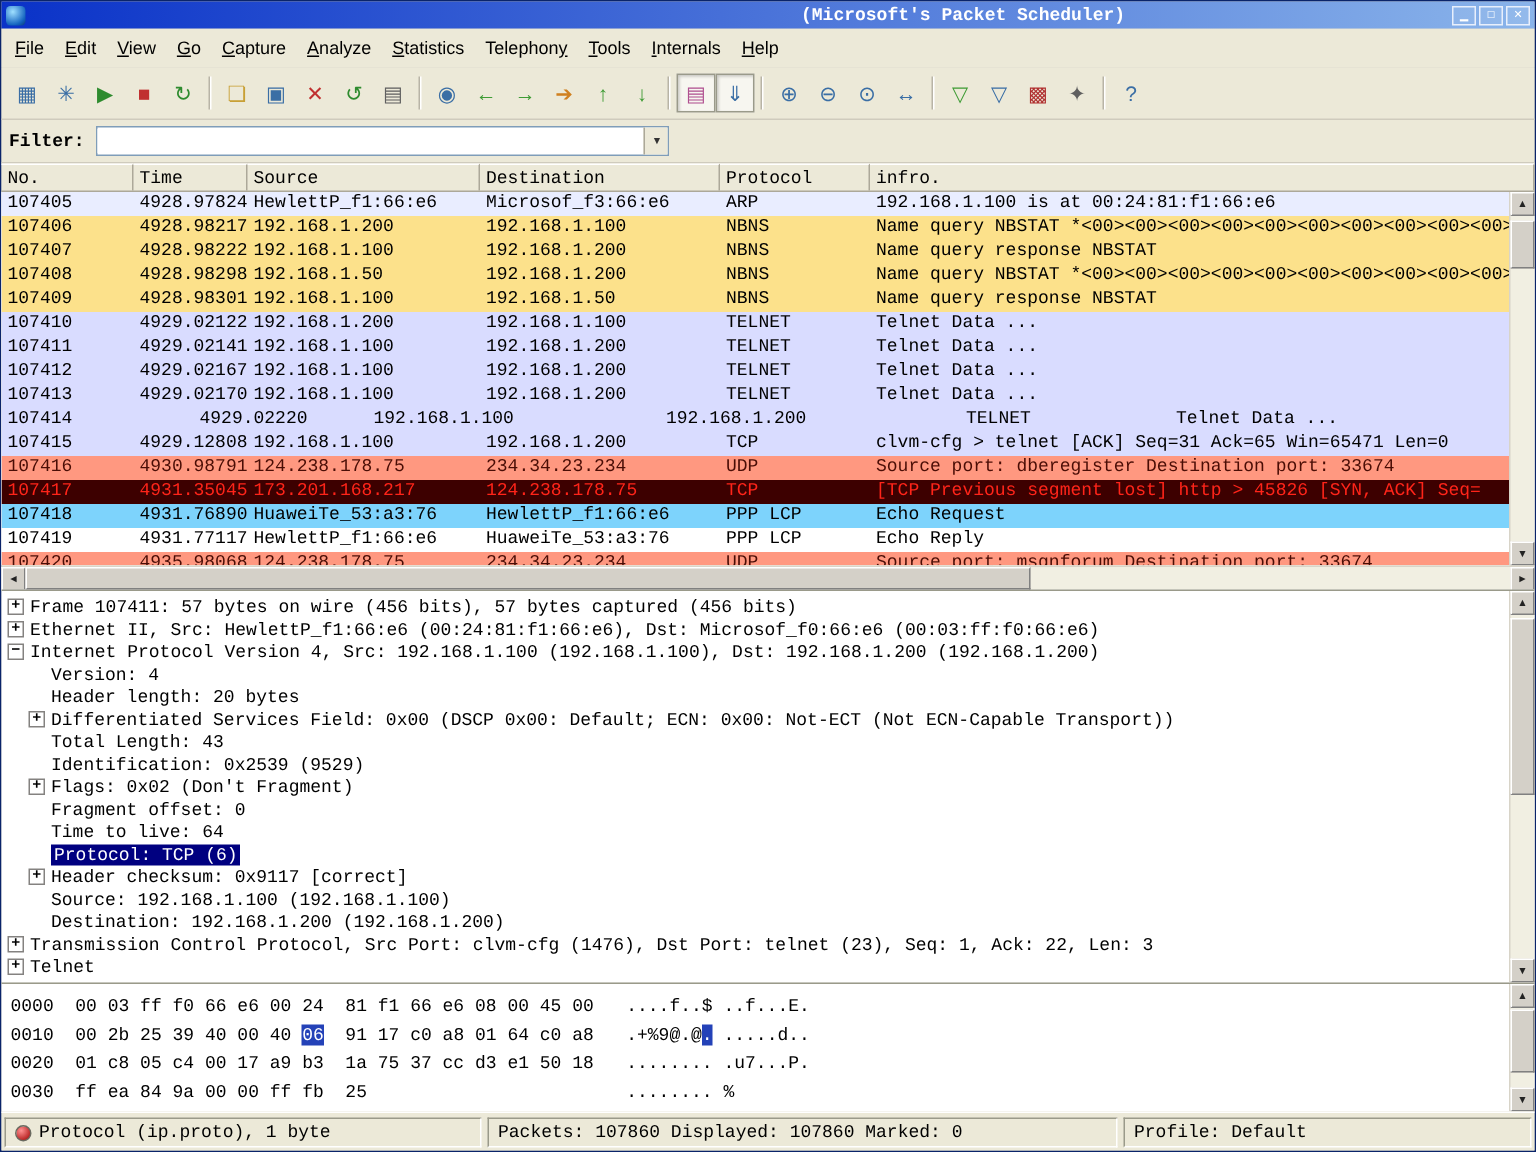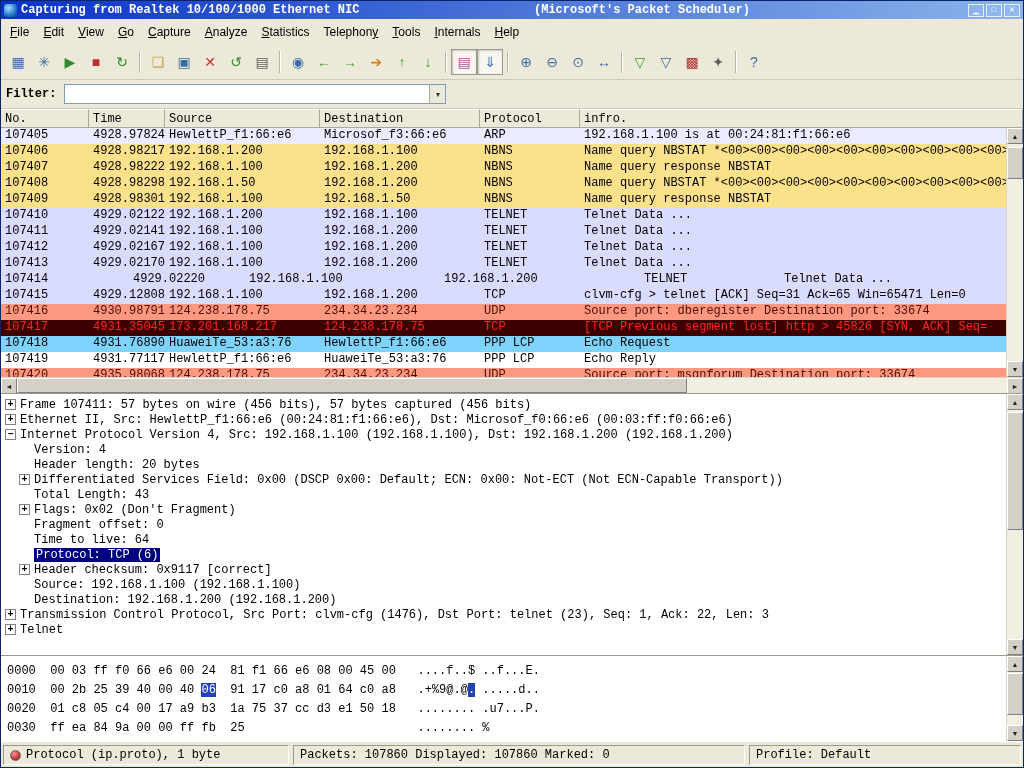--- a/index.html
+++ b/index.html
@@ -81,34 +81,33 @@
   
   .hex-area{height:86px;flex:none;display:flex;background:#fff;border-top:1px solid #9a9a8a;}
   .hex-rows{flex:1;overflow:hidden;padding:6px 0 0 6px;font:12px/19px "Liberation Mono",monospace;white-space:pre;min-width:0;}
   .hex-hl{background:var(--hex-hl-bg);color:#fff;}
 
   
   .status-bar{flex:1;display:flex;background:#ece9d8;border-top:1px solid #fff;padding:3px 2px 2px 2px;gap:4px;
     font:12px "Liberation Mono",monospace;overflow:hidden;}
   .status-sec{border:1px solid;border-color:#9a9a8a #fff #fff #9a9a8a;padding:1px 6px;display:flex;
     align-items:center;white-space:nowrap;overflow:hidden;gap:5px;}
-  .sec-left{width:286px;flex:none;}
+  .sec-left{width:318px;flex:none;}
   .sec-mid{flex:1;min-width:0;}
   .sec-right{width:272px;flex:none;}
   .led{width:11px;height:11px;border-radius:50%;flex:none;
     background:radial-gradient(circle at 35% 30%,#ff9090,#a00000);border:1px solid #6a6a60;}
 </style>
 </head>
 <body>
 
 <div class="window">
 
   <div class="title-bar" style="background: linear-gradient(to right, rgb(10, 50, 200), rgb(138, 180, 234));">
     <div class="app-icon"></div>
-    <span class="title-left">Capturing from Realtek 10/100/1000 Ethernet NIC</span>
     <span class="title-right">(Microsoft's Packet Scheduler)</span>
     <div class="win-controls">
         <div class="win-btn">▁</div>
         <div class="win-btn">☐</div>
         <div class="win-btn">✕</div>
       </div>
   </div>
 
   <div class="menu-bar">
       <div class="menu-item"><u>F</u><span>i</span><span>l</span><span>e</span></div>
@@ -411,20 +410,25 @@
           <span class="expander">+</span>
           <span>Differentiated Services Field: 0x00 (DSCP 0x00: Default; ECN: 0x00: Not-ECT (Not ECN-Capable Transport))</span>
         </div>
         <div class="det-row">
           <span class="det-pad" style="width: 18px;"></span>
           <span class="det-spacer"></span>
           <span>Total Length: 43</span>
         </div>
         <div class="det-row">
           <span class="det-pad" style="width: 18px;"></span>
+          <span class="det-spacer"></span>
+          <span>Identification: 0x2539 (9529)</span>
+        </div>
+        <div class="det-row">
+          <span class="det-pad" style="width: 18px;"></span>
           <span class="expander">+</span>
           <span>Flags: 0x02 (Don't Fragment)</span>
         </div>
         <div class="det-row">
           <span class="det-pad" style="width: 18px;"></span>
           <span class="det-spacer"></span>
           <span>Fragment offset: 0</span>
         </div>
         <div class="det-row">
           <span class="det-pad" style="width: 18px;"></span>

